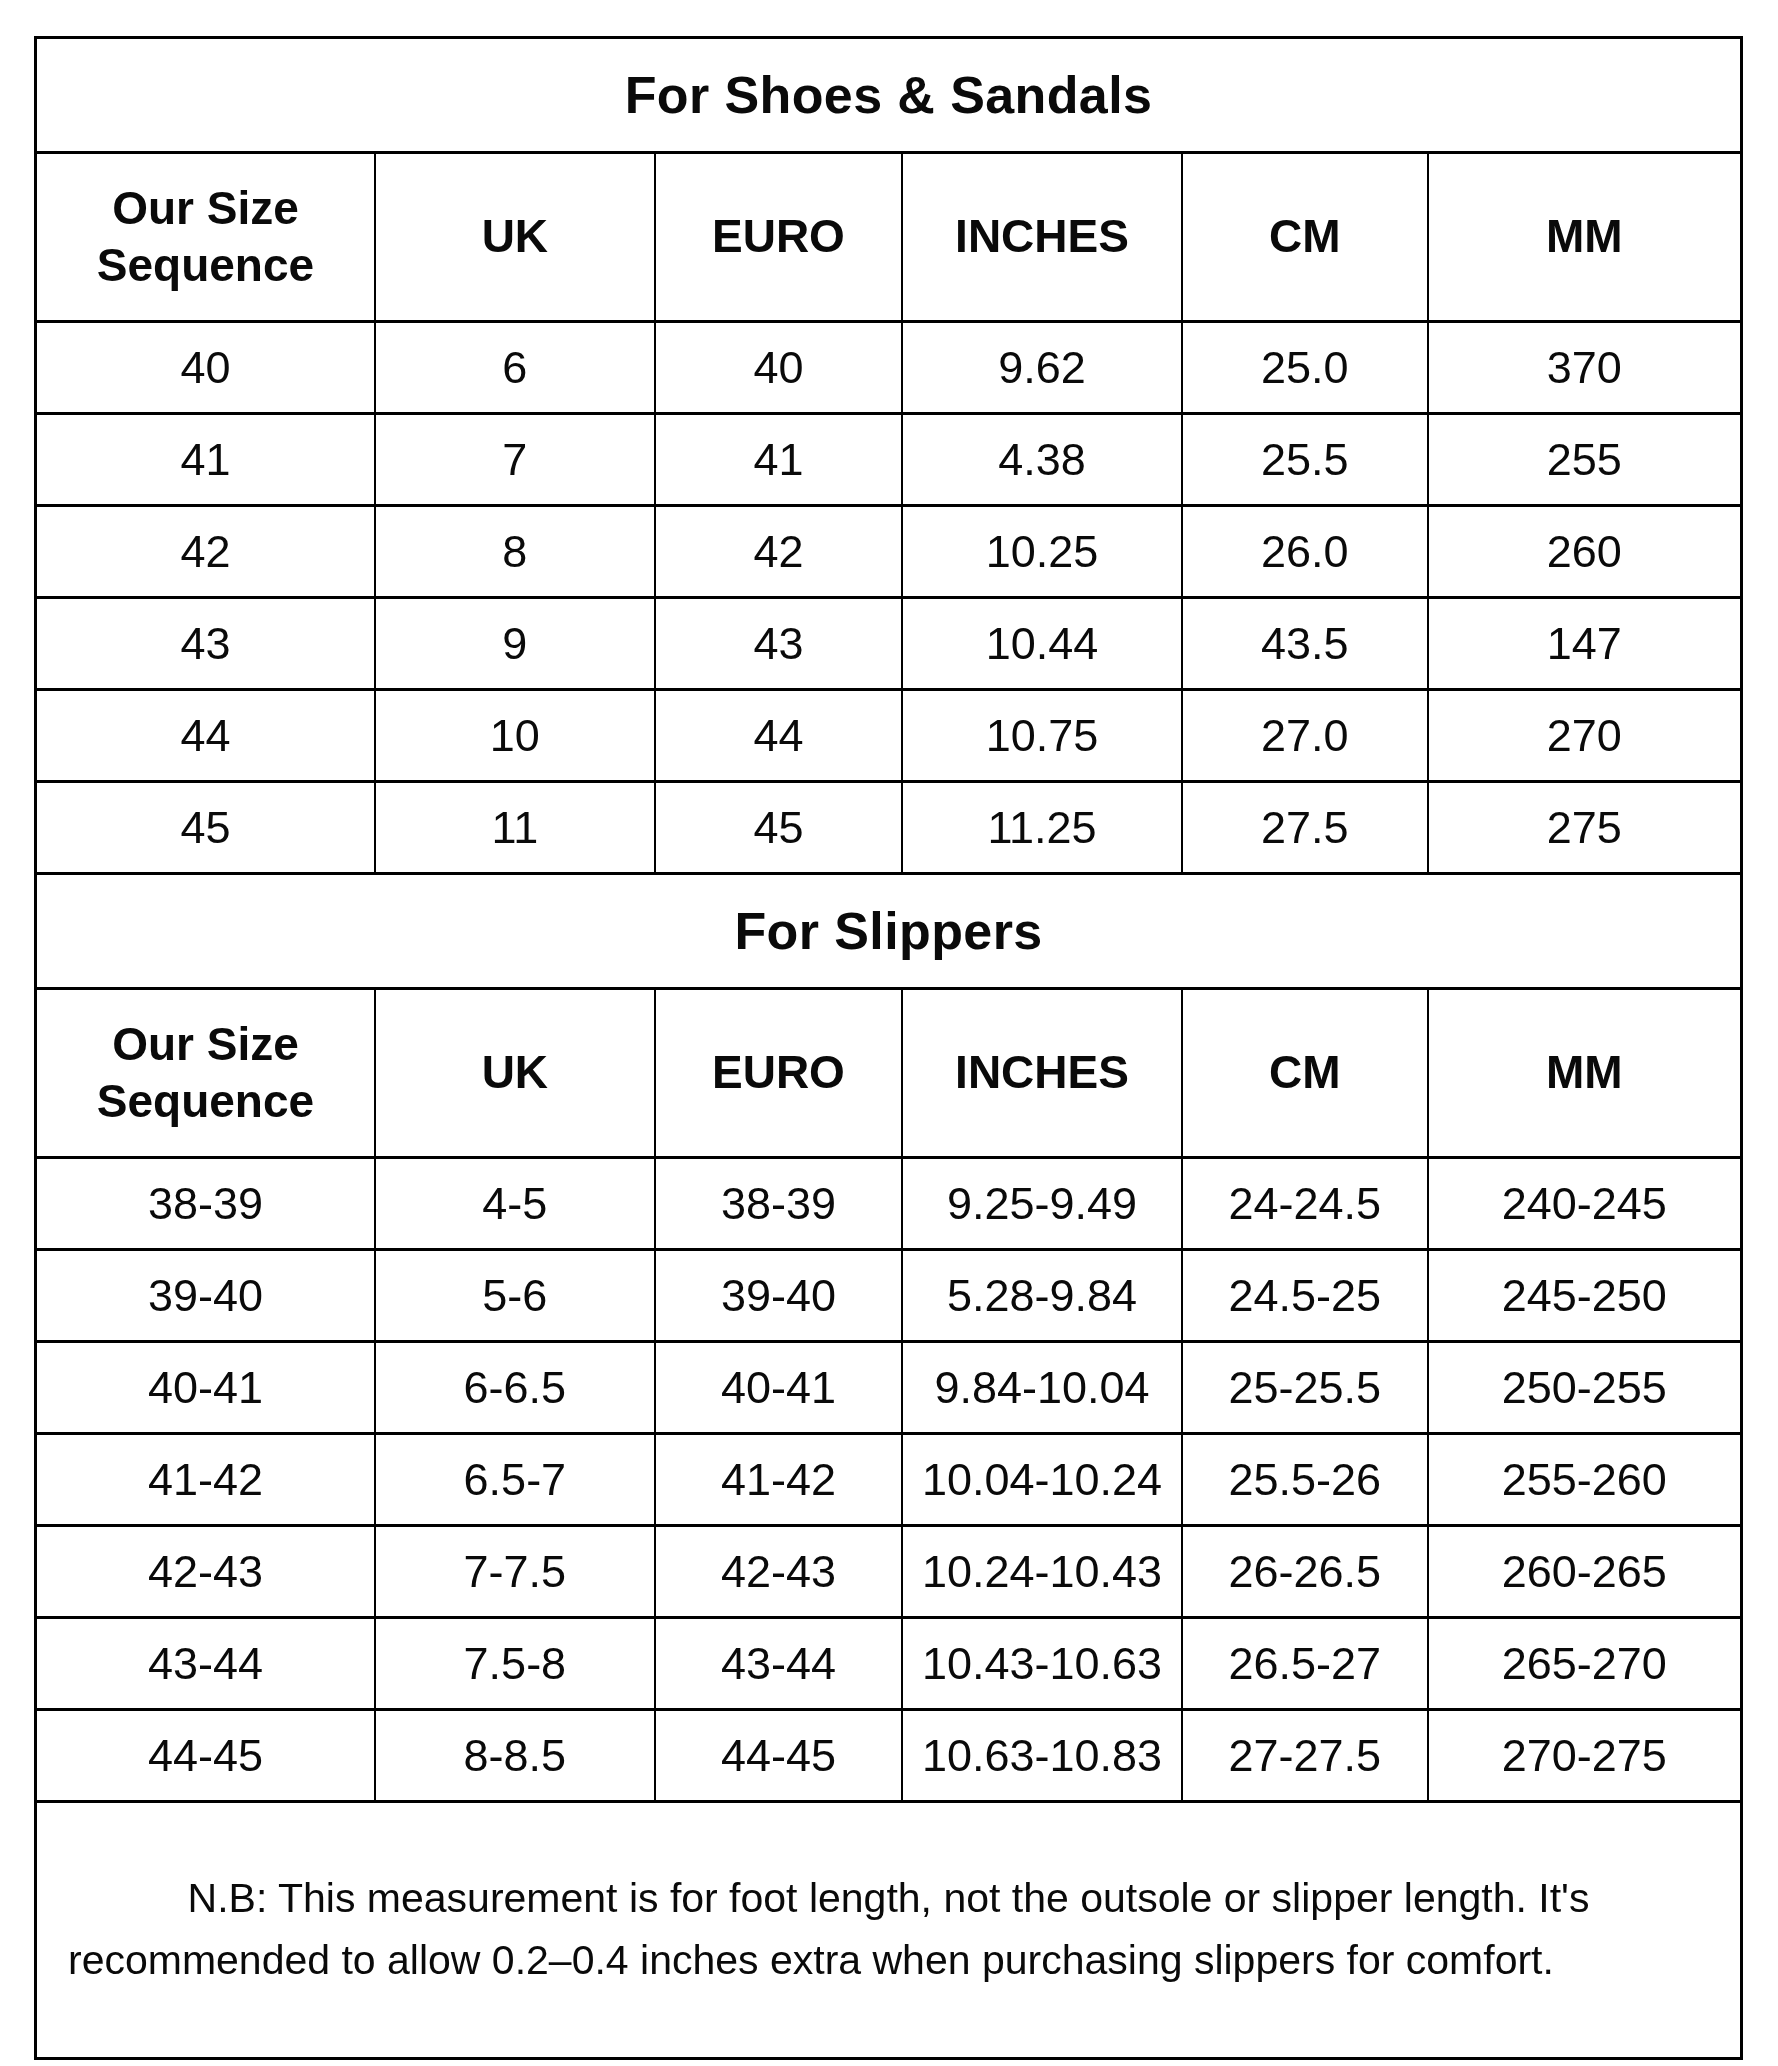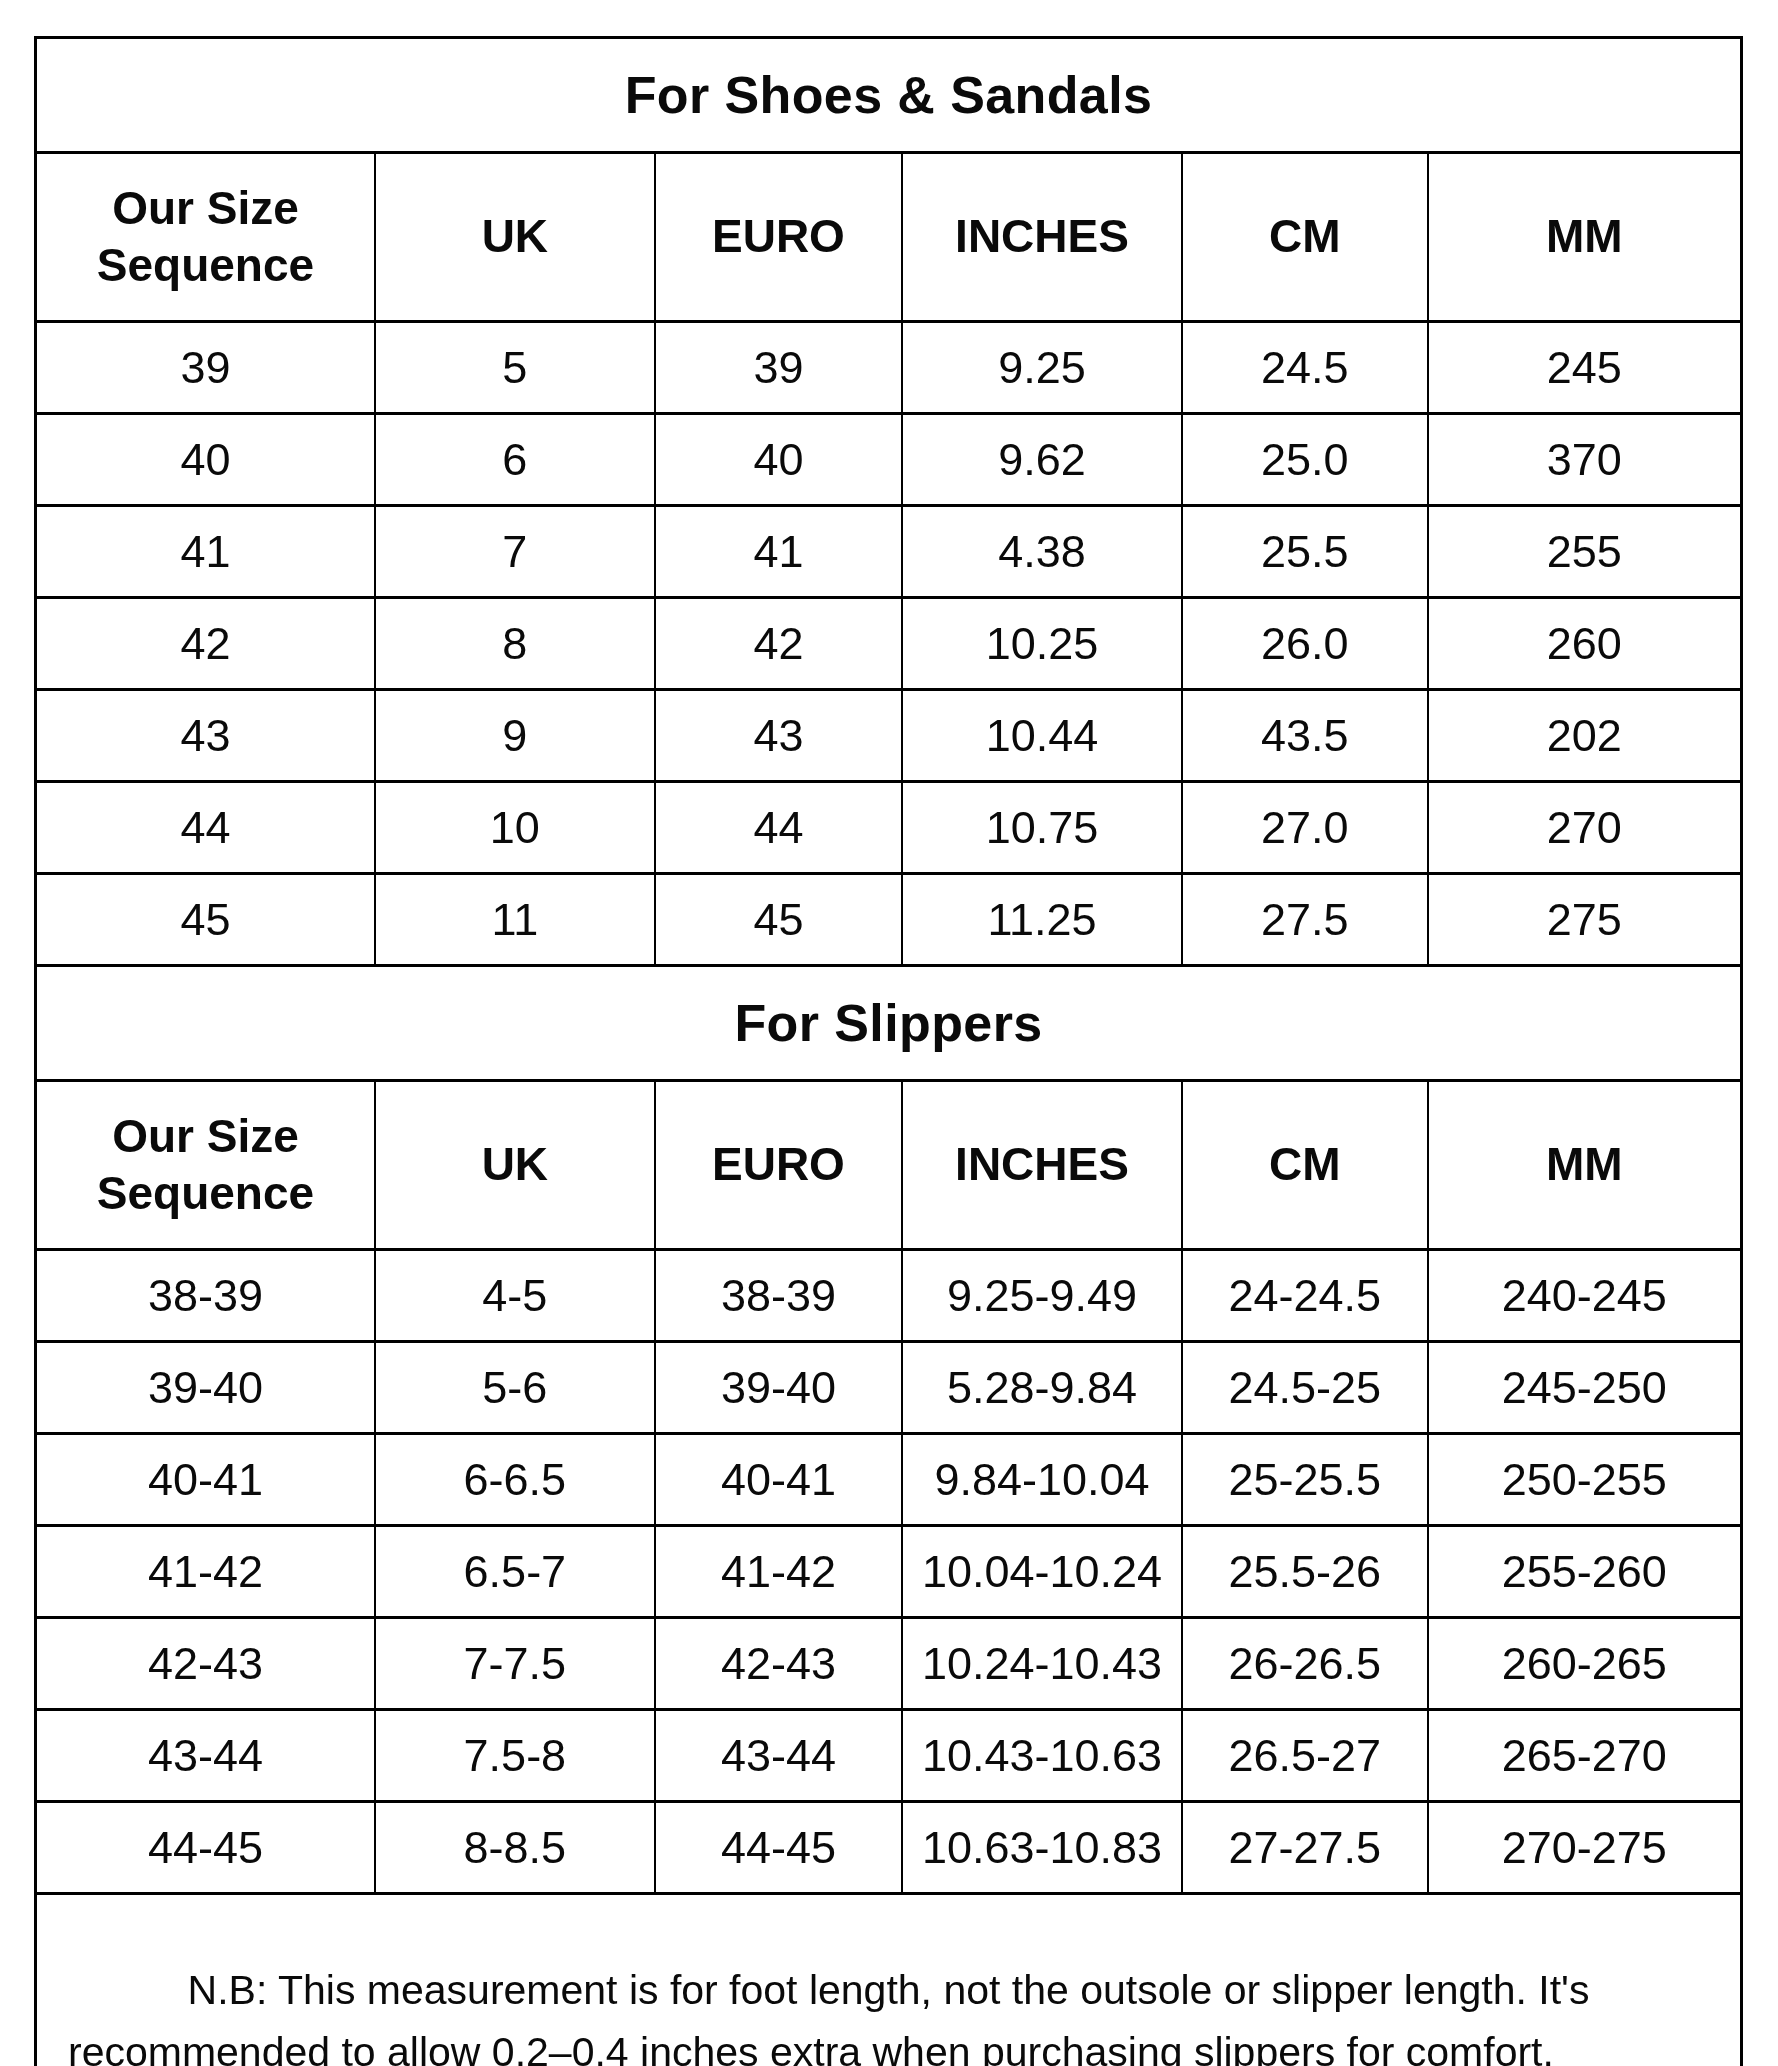--- a/index.html
+++ b/index.html
@@ -80,28 +80,20 @@
     </tr>
     <tr class="header-row">
       <th>Our Size Sequence</th>
       <th>UK</th>
       <th>EURO</th>
       <th>INCHES</th>
       <th>CM</th>
       <th>MM</th>
     </tr>
     <tr class="data-row">
-      <td>39</td>
-      <td>5</td>
-      <td>39</td>
-      <td>9.25</td>
-      <td>24.5</td>
-      <td>245</td>
-    </tr>
-    <tr class="data-row">
       <td>40</td>
       <td>6</td>
       <td>40</td>
       <td>9.62</td>
       <td>25.0</td>
       <td>370</td>
     </tr>
     <tr class="data-row">
       <td>41</td>
       <td>7</td>
@@ -117,21 +109,21 @@
       <td>10.25</td>
       <td>26.0</td>
       <td>260</td>
     </tr>
     <tr class="data-row">
       <td>43</td>
       <td>9</td>
       <td>43</td>
       <td>10.44</td>
       <td>43.5</td>
-      <td>202</td>
+      <td>147</td>
     </tr>
     <tr class="data-row">
       <td>44</td>
       <td>10</td>
       <td>44</td>
       <td>10.75</td>
       <td>27.0</td>
       <td>270</td>
     </tr>
     <tr class="data-row">

